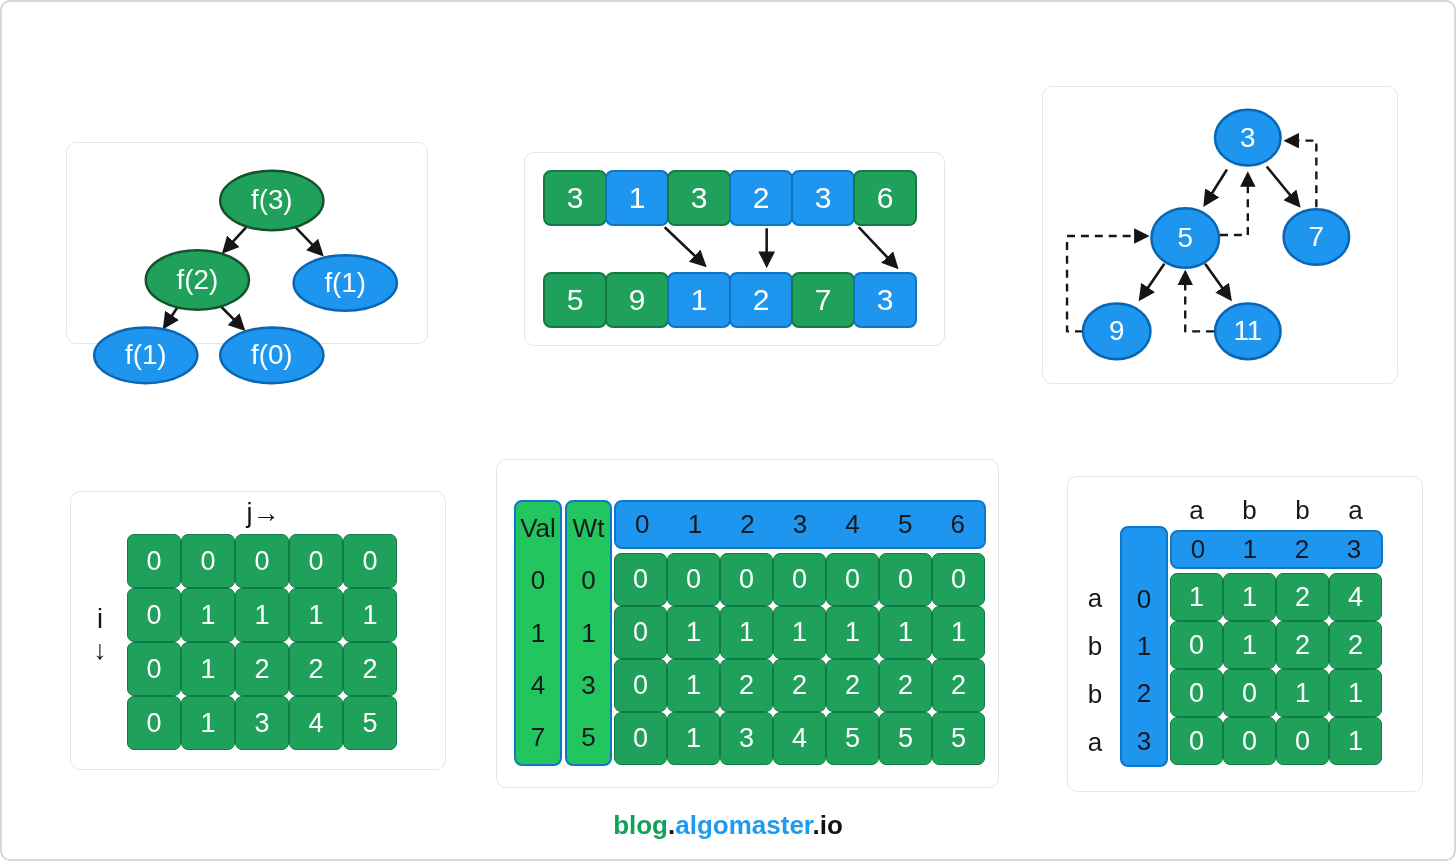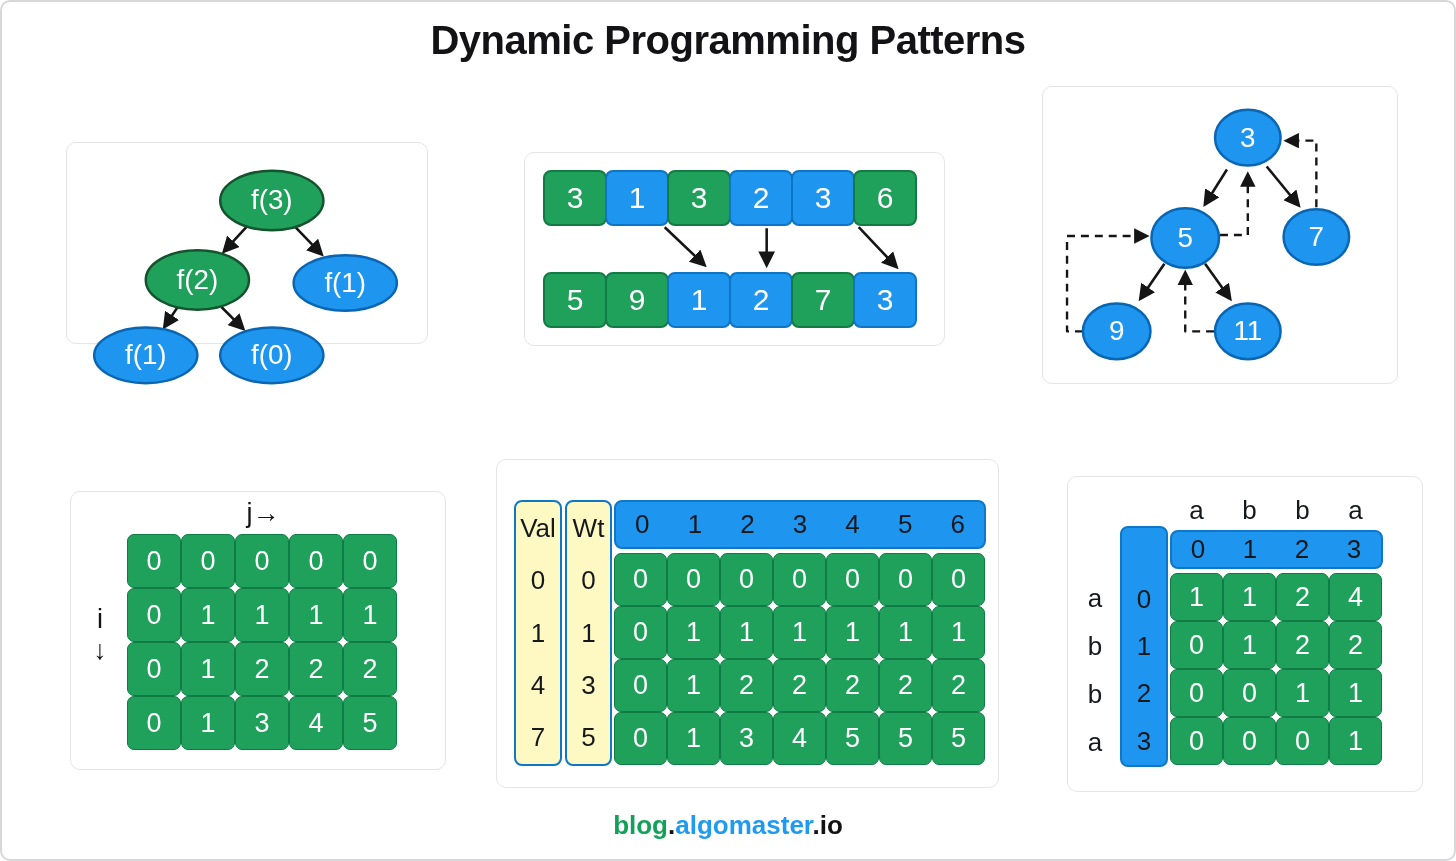--- a/index.html
+++ b/index.html
@@ -33,21 +33,21 @@
   .jlabel { position:absolute; left:56px; top:6px; width:272px; text-align:center;
             font-size:27px; color:#131416; }
   .ilabel { position:absolute; left:14px; top:112px; width:30px; text-align:center;
             font-size:27px; line-height:31px; color:#131416; }
   .dgrid { position:absolute; left:56px; top:42px; display:grid;
            grid-template-columns:repeat(5,54px); grid-auto-rows:54px; }
   .gcell { display:flex; align-items:center; justify-content:center; font-size:27px; color:#fff;
            background:#1FA05B; border:1px solid #0E7C44; border-radius:7px; }
 
   
-  .kcol { position:absolute; top:40px; width:48px; height:266px; background:#fef9c3;
+  .kcol { position:absolute; top:40px; width:48px; height:266px; background:#22c55e;
           border:2px solid #0E77C8; border-radius:8px; display:flex; flex-direction:column; }
   #val-col { left:17px; } #wt-col { left:68px; width:47px;text-align:right; }
   .kcol > div { flex:1; display:flex; align-items:center; justify-content:center;
                 font-size:26px; color:#15181c; }
   .khead { position:absolute; left:117px; top:40px; width:372px; height:49px; background:#1E96F0;
            border:2px solid #0E77C8; border-radius:8px; display:flex; }
   .khead > div { flex:1; display:flex; align-items:center; justify-content:center;
                  font-size:26px; color:#15181c; }
   .kgrid { position:absolute; left:117px; top:93px; display:grid;
            grid-template-columns:repeat(7,53px); grid-auto-rows:53px; }
@@ -78,21 +78,20 @@
   .redge { stroke:#151515; stroke-width:2.4; fill:none; stroke-dasharray:8 6; stroke-linejoin:round; }
 
   .footer { position:absolute; top:808px; left:0; width:100%; text-align:center;
             font-size:26px; font-weight:700; color:#111214; }
 </style>
 </head>
 <body>
 
 <div id="root">
 
-  <div class="page-title">Dynamic Programming Patterns</div>
 
   <div class="card" id="card-recursion">
     <svg viewBox="0 0 362 263" width="360" height="261">
       <defs>
         <marker id="ah1" viewBox="0 0 10 10" refX="8" refY="5" markerWidth="6.5" markerHeight="6.5" orient="auto-start-reverse">
           <path d="M0,0 L10,5 L0,10 z" fill="#151515"></path>
         </marker>
       </defs>
       <line class="edge" x1="181" y1="84" x2="158" y2="109" marker-end="url(#ah1)"></line>
       <line class="edge" x1="230" y1="85" x2="256" y2="112" marker-end="url(#ah1)"></line>

